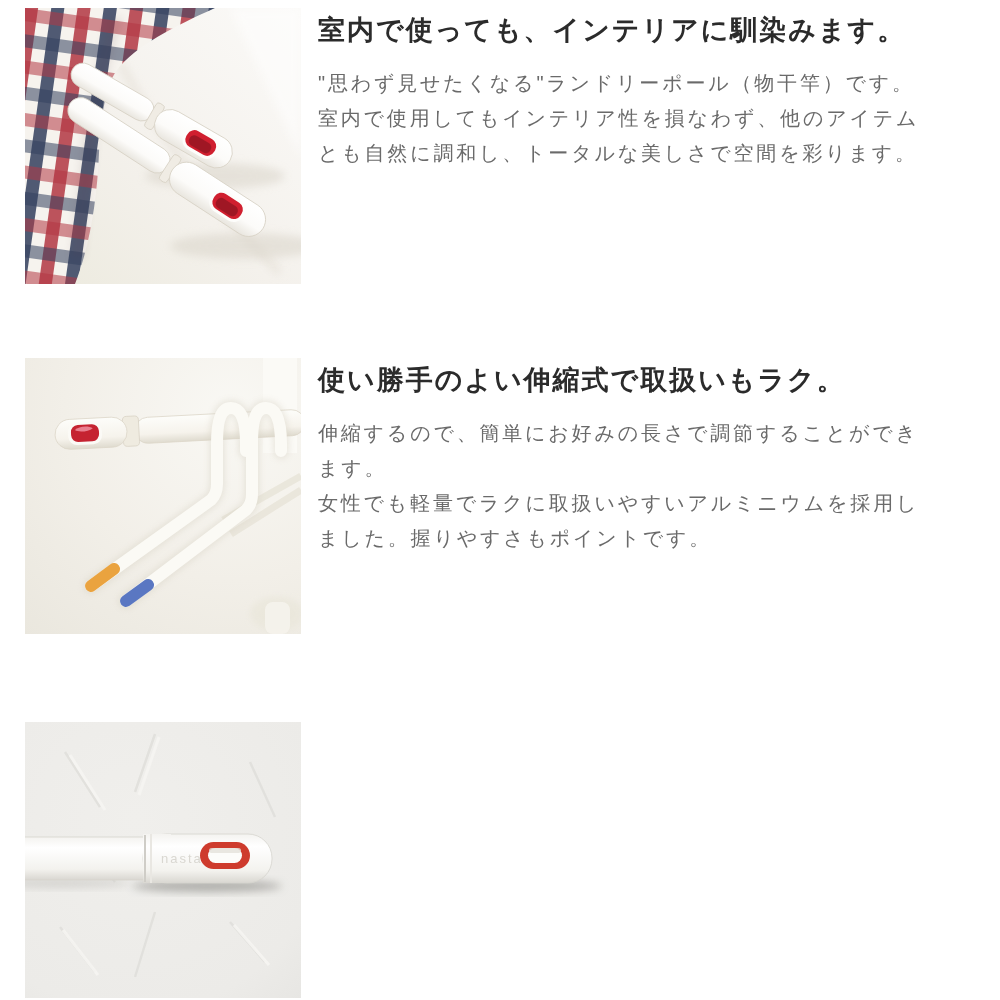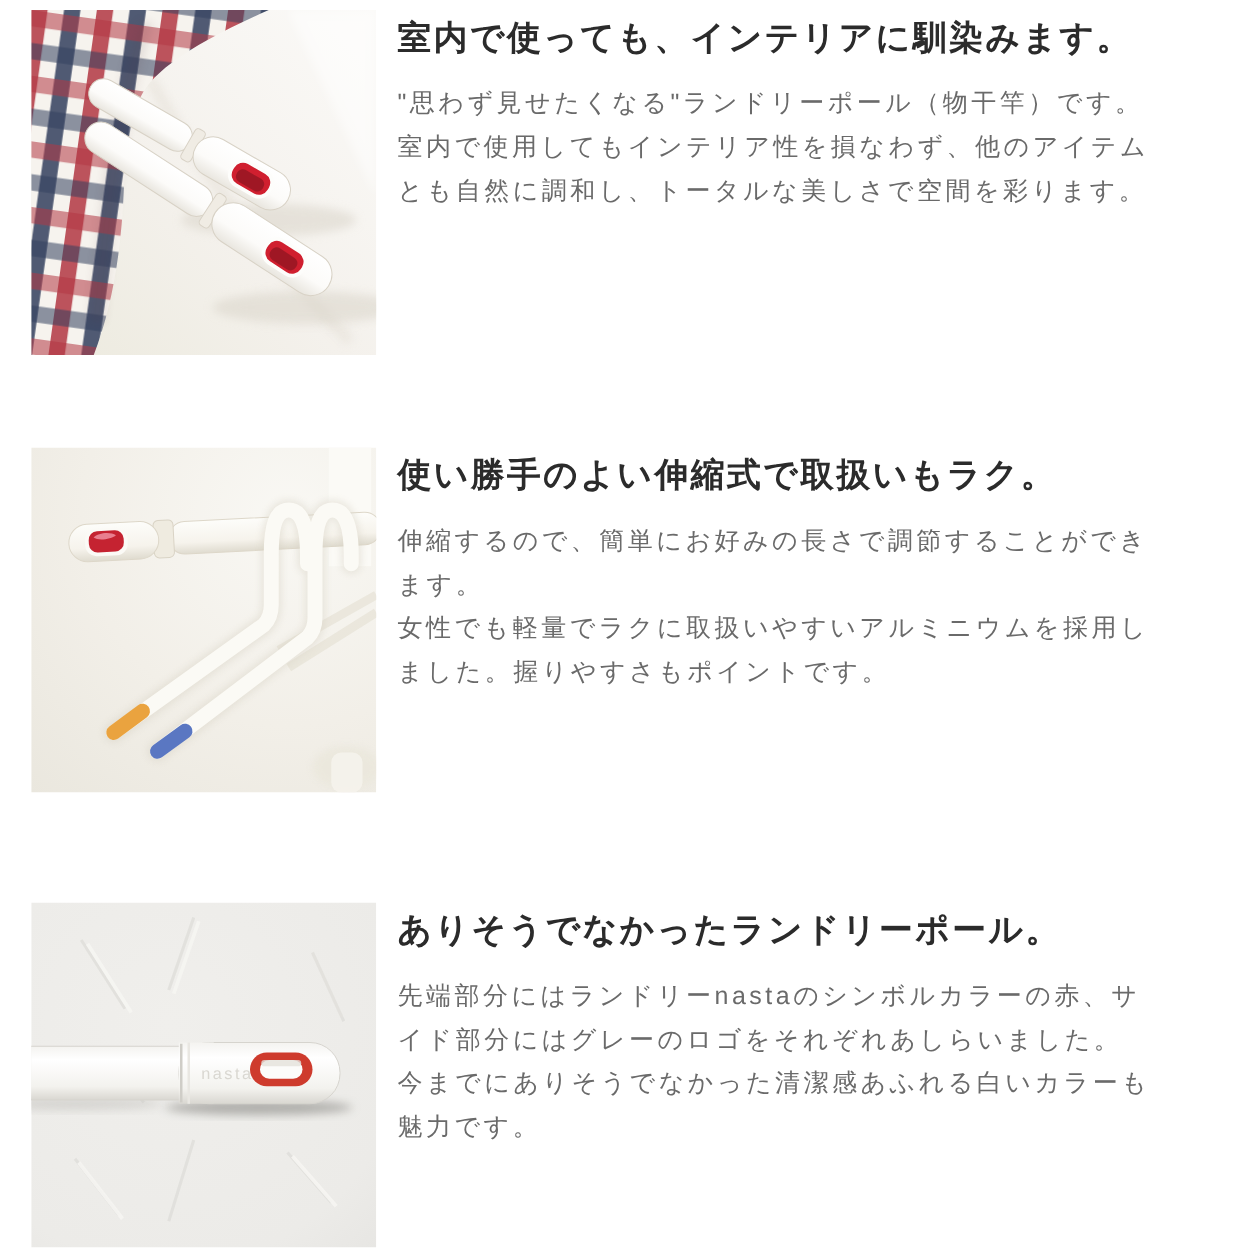--- a/index.html
+++ b/index.html
@@ -195,22 +195,15 @@
 
         <text x="136" y="141" font-size="13" letter-spacing="2" fill="#d9d7d1" font-family="Liberation Sans, sans-serif">nasta</text>
 
         <g>
           <rect x="175" y="120" width="50" height="27" rx="13.5" fill="#ce3b2d"></rect>
           <rect x="183" y="126" width="34" height="15" rx="7.5" fill="#fcfcfa"></rect>
           <rect x="184" y="126" width="32" height="5" rx="2.5" fill="#e3e1db" opacity="0.8"></rect>
         </g>
       </svg>
     </figure>
-    <div class="text">
-      <h2>ありそうでなかったランドリーポール。</h2>
-      <p class="line">先端部分にはランドリーnastaのシンボルカラーの赤、サ</p>
-      <p class="line">イド部分にはグレーのロゴをそれぞれあしらいました。</p>
-      <p class="line">今までにありそうでなかった清潔感あふれる白いカラーも</p>
-      <p class="line">魅力です。</p>
-    </div>
   </section>
 
 </div>
 
 </body></html>

